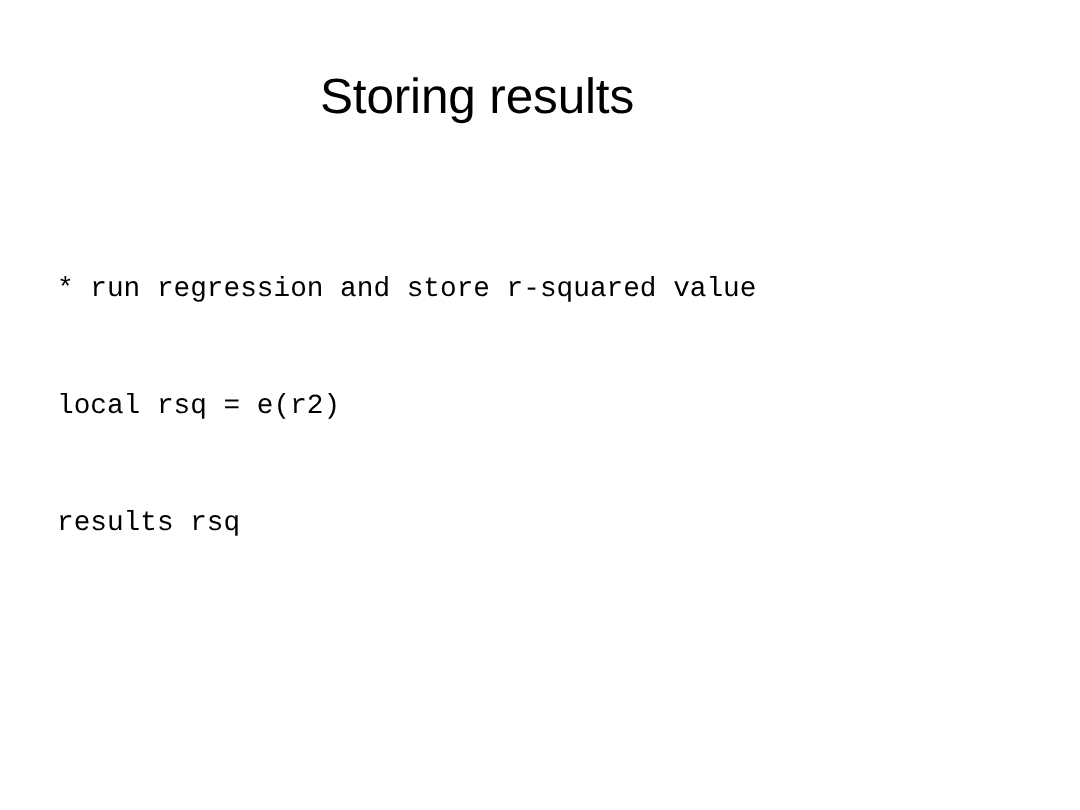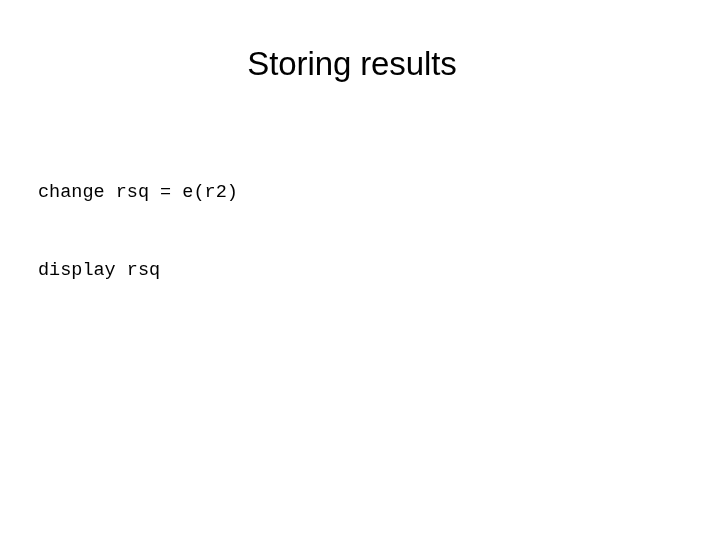--- a/index.html
+++ b/index.html
@@ -26,21 +26,20 @@
     top: 44px;
     width: 636px;
     text-align: center;
     font-family: "Liberation Sans", sans-serif;
     font-size: 33px;
     font-weight: 400;
     line-height: 40px;
     color: #000000;
     letter-spacing: -0.1px;
     white-space: nowrap;
-    margin-left: 34px;
   }
   .code-body {
     position: absolute;
     left: 38px;
     top: 128px;
     width: 650px;
   }
   .code-block {
     font-family: "Liberation Mono", "DejaVu Sans Mono", monospace;
     font-size: 18.5px;
@@ -64,22 +63,23 @@
 </head>
 <body>
 
 <div class="slide">
 
   <div class="slide-title">Storing results</div>
 
   <div class="code-body">
 
     <div class="code-block">
-      <div class="code-line">change rsq = e(r2)</div>
-      <div class="code-line">display rsq</div>
+      <div class="code-line">* run regression and store r-squared value</div>
+      <div class="code-line">local rsq = e(r2)</div>
+      <div class="code-line">results rsq</div>
     </div>
 
     <div class="block-gap"></div>
 
     <div class="code-block">
       
       
       
       
       

